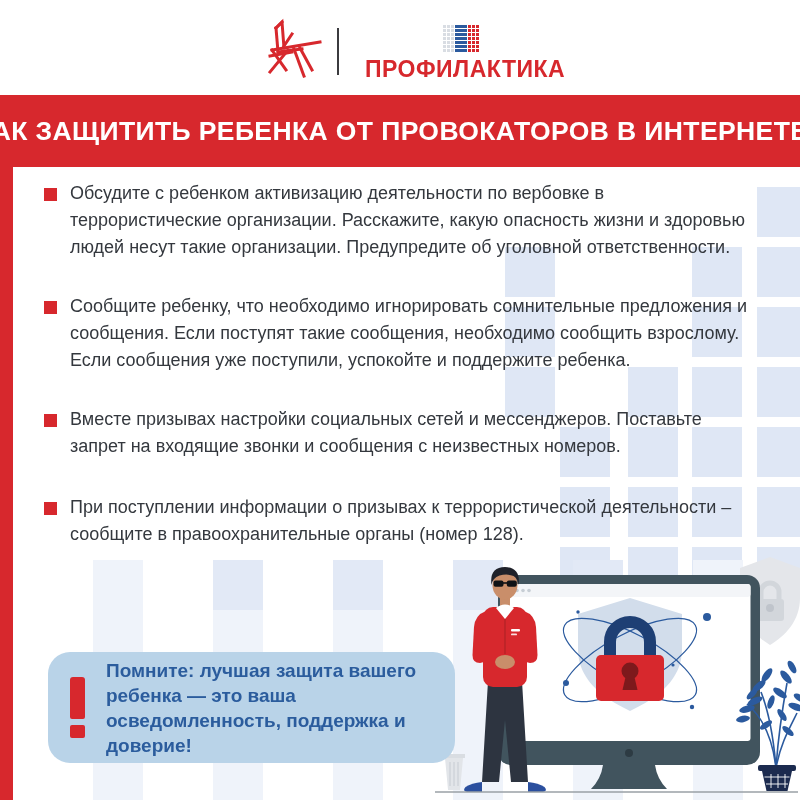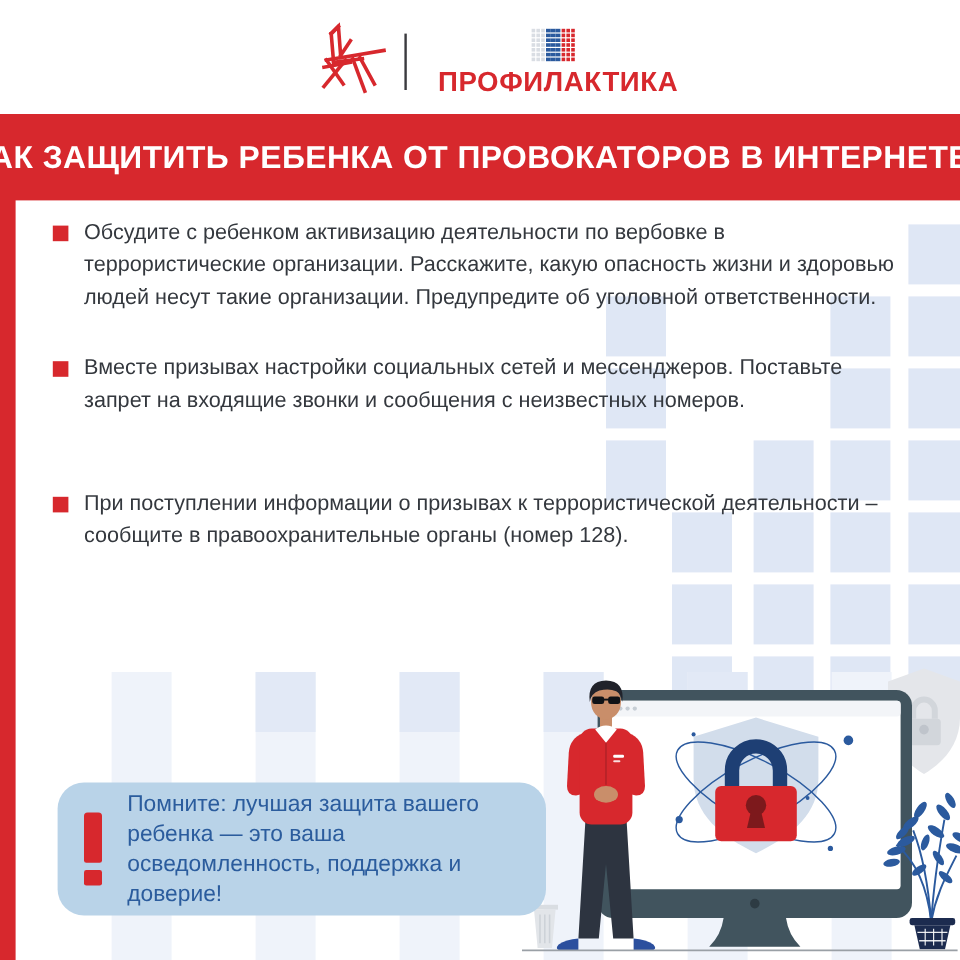--- a/index.html
+++ b/index.html
@@ -43,21 +43,21 @@
   .tip:nth-of-type(3){top:406px}
   .tip:nth-of-type(4){top:494px}
   .bullet{flex:0 0 13px;height:13px;background:var(--accent-red);margin:8px 13px 0 0}
   .tip p{font-size:18px;line-height:27px;color:var(--body-text)}
 
   
   .note{position:absolute;left:48px;top:652px;width:407px;height:111px;background:var(--note-bg);border-radius:22px;z-index:3;display:flex;align-items:center}
   .excl{width:16px;margin:0 21px 0 21px;display:flex;flex-direction:column;align-items:center}
   .excl .bar{width:15px;height:42px;background:var(--accent-red);border-radius:3px 3px 2px 2px}
   .excl .dot{width:15px;height:13px;background:var(--accent-red);border-radius:2px;margin-top:6px}
-  .note p{width:345px;font-size:19px;line-height:25px;font-weight:normal;color:var(--note-text)}
+  .note p{width:345px;font-size:19px;line-height:25px;font-weight:bold;color:var(--note-text)}
 
   .illus{position:absolute;left:430px;top:555px;z-index:2}
 </style>
 </head>
 <body>
 
 <div class="poster">
 
   <div class="bg" id="bg">
       <div class="tile" style="left: 757px; top: 187px; width: 50px; height: 50px; background: rgb(223, 231, 245);"></div>
@@ -188,20 +188,24 @@
   </div>
   <div class="stripe"></div>
 
   <section class="tips">
     <div class="tip">
       <span class="bullet"></span>
       <p>Обсудите с ребенком активизацию деятельности по вербовке в террористические организации. Расскажите, какую опасность жизни и здоровью людей несут такие организации. Предупредите об уголовной ответственности.</p>
     </div>
     <div class="tip">
       <span class="bullet"></span>
+      <p>Сообщите ребенку, что необходимо игнорировать сомнительные предложения и сообщения. Если поступят такие сообщения, необходимо сообщить взрослому. Если сообщения уже поступили, успокойте и поддержите ребенка.</p>
+    </div>
+    <div class="tip">
+      <span class="bullet"></span>
       <p>Вместе призывах настройки социальных сетей и мессенджеров. Поставьте запрет на входящие звонки и сообщения с неизвестных номеров.</p>
     </div>
     <div class="tip">
       <span class="bullet"></span>
       <p>При поступлении информации о призывах к террористической деятельности – сообщите в правоохранительные органы (номер 128).</p>
     </div>
   </section>
 
   <aside class="note">
     <div class="excl">

